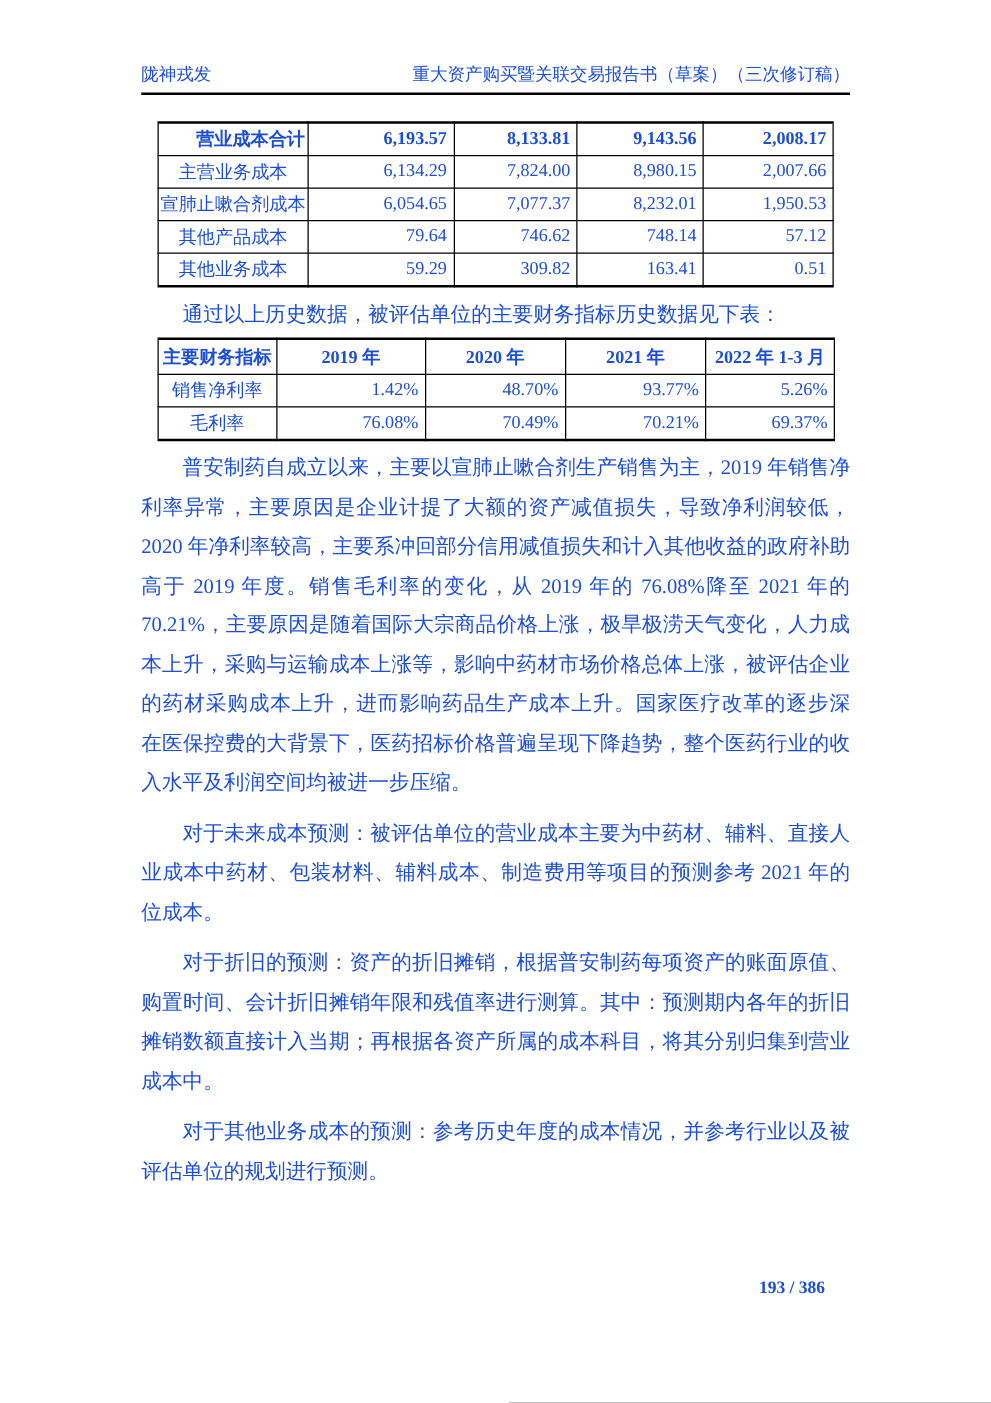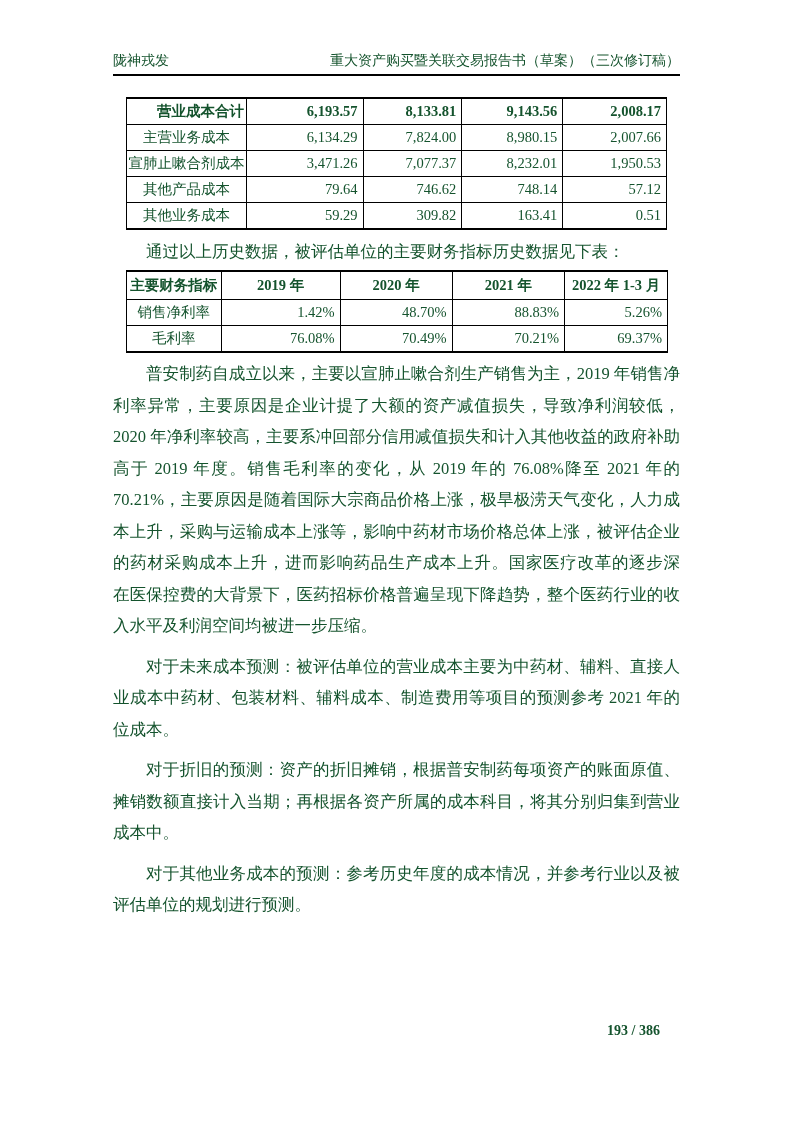--- a/index.html
+++ b/index.html
@@ -1,18 +1,18 @@
 <!DOCTYPE html>
 <html><head>
 <meta charset="utf-8">
 <style>
   html,body{margin:0;padding:0;background:#888;}
   .page{
     width:793px;height:1122px;background:#ffffff;position:relative;
-    margin:0 auto;color:#14532d;
+    margin:0 auto;color:#1d4ed8;
     font-family:"Liberation Serif","DejaVu Serif",serif;
     overflow:hidden;
   }
   
   .doc-header{
     position:absolute;top:52px;left:113px;width:567px;
     display:flex;justify-content:space-between;align-items:flex-end;
     font-size:14px;line-height:18px;
     border-bottom:2px solid #000;padding-bottom:4px;
   }
@@ -82,21 +82,21 @@
       </tr>
       <tr>
         <td class="cell-label">主营业务成本</td>
         <td class="cell-num">6,134.29</td>
         <td class="cell-num">7,824.00</td>
         <td class="cell-num">8,980.15</td>
         <td class="cell-num">2,007.66</td>
       </tr>
       <tr>
         <td class="cell-label">宣肺止嗽合剂成本</td>
-        <td class="cell-num">3,471.26</td>
+        <td class="cell-num">6,054.65</td>
         <td class="cell-num">7,077.37</td>
         <td class="cell-num">8,232.01</td>
         <td class="cell-num">1,950.53</td>
       </tr>
       <tr>
         <td class="cell-label">其他产品成本</td>
         <td class="cell-num">79.64</td>
         <td class="cell-num">746.62</td>
         <td class="cell-num">748.14</td>
         <td class="cell-num">57.12</td>
@@ -126,21 +126,21 @@
         <th>主要财务指标</th>
         <th>2019 年</th>
         <th>2020 年</th>
         <th>2021 年</th>
         <th>2022 年 1-3 月</th>
       </tr>
       <tr>
         <td class="cell-label">销售净利率</td>
         <td class="cell-num">1.42%</td>
         <td class="cell-num">48.70%</td>
-        <td class="cell-num">88.83%</td>
+        <td class="cell-num">93.77%</td>
         <td class="cell-num">5.26%</td>
       </tr>
       <tr>
         <td class="cell-label">毛利率</td>
         <td class="cell-num">76.08%</td>
         <td class="cell-num">70.49%</td>
         <td class="cell-num">70.21%</td>
         <td class="cell-num">69.37%</td>
       </tr>
     </tbody>
@@ -158,20 +158,21 @@
       <div class="pline">在医保控费的大背景下，医药招标价格普遍呈现下降趋势，整个医药行业的收</div>
       <div class="pline last">入水平及利润空间均被进一步压缩。</div>
     </div>
     <div class="para">
       <div class="pline first">对于未来成本预测：被评估单位的营业成本主要为中药材、辅料、直接人</div>
       <div class="pline">业成本中药材、包装材料、辅料成本、制造费用等项目的预测参考 2021 年的单</div>
       <div class="pline last">位成本。</div>
     </div>
     <div class="para">
       <div class="pline first">对于折旧的预测：资产的折旧摊销，根据普安制药每项资产的账面原值、</div>
+      <div class="pline">购置时间、会计折旧摊销年限和残值率进行测算。其中：预测期内各年的折旧</div>
       <div class="pline">摊销数额直接计入当期；再根据各资产所属的成本科目，将其分别归集到营业</div>
       <div class="pline last">成本中。</div>
     </div>
     <div class="para">
       <div class="pline first">对于其他业务成本的预测：参考历史年度的成本情况，并参考行业以及被</div>
       <div class="pline last">评估单位的规划进行预测。</div>
     </div>
   </div>
 
   <div class="page-footer">193 / 386</div>

